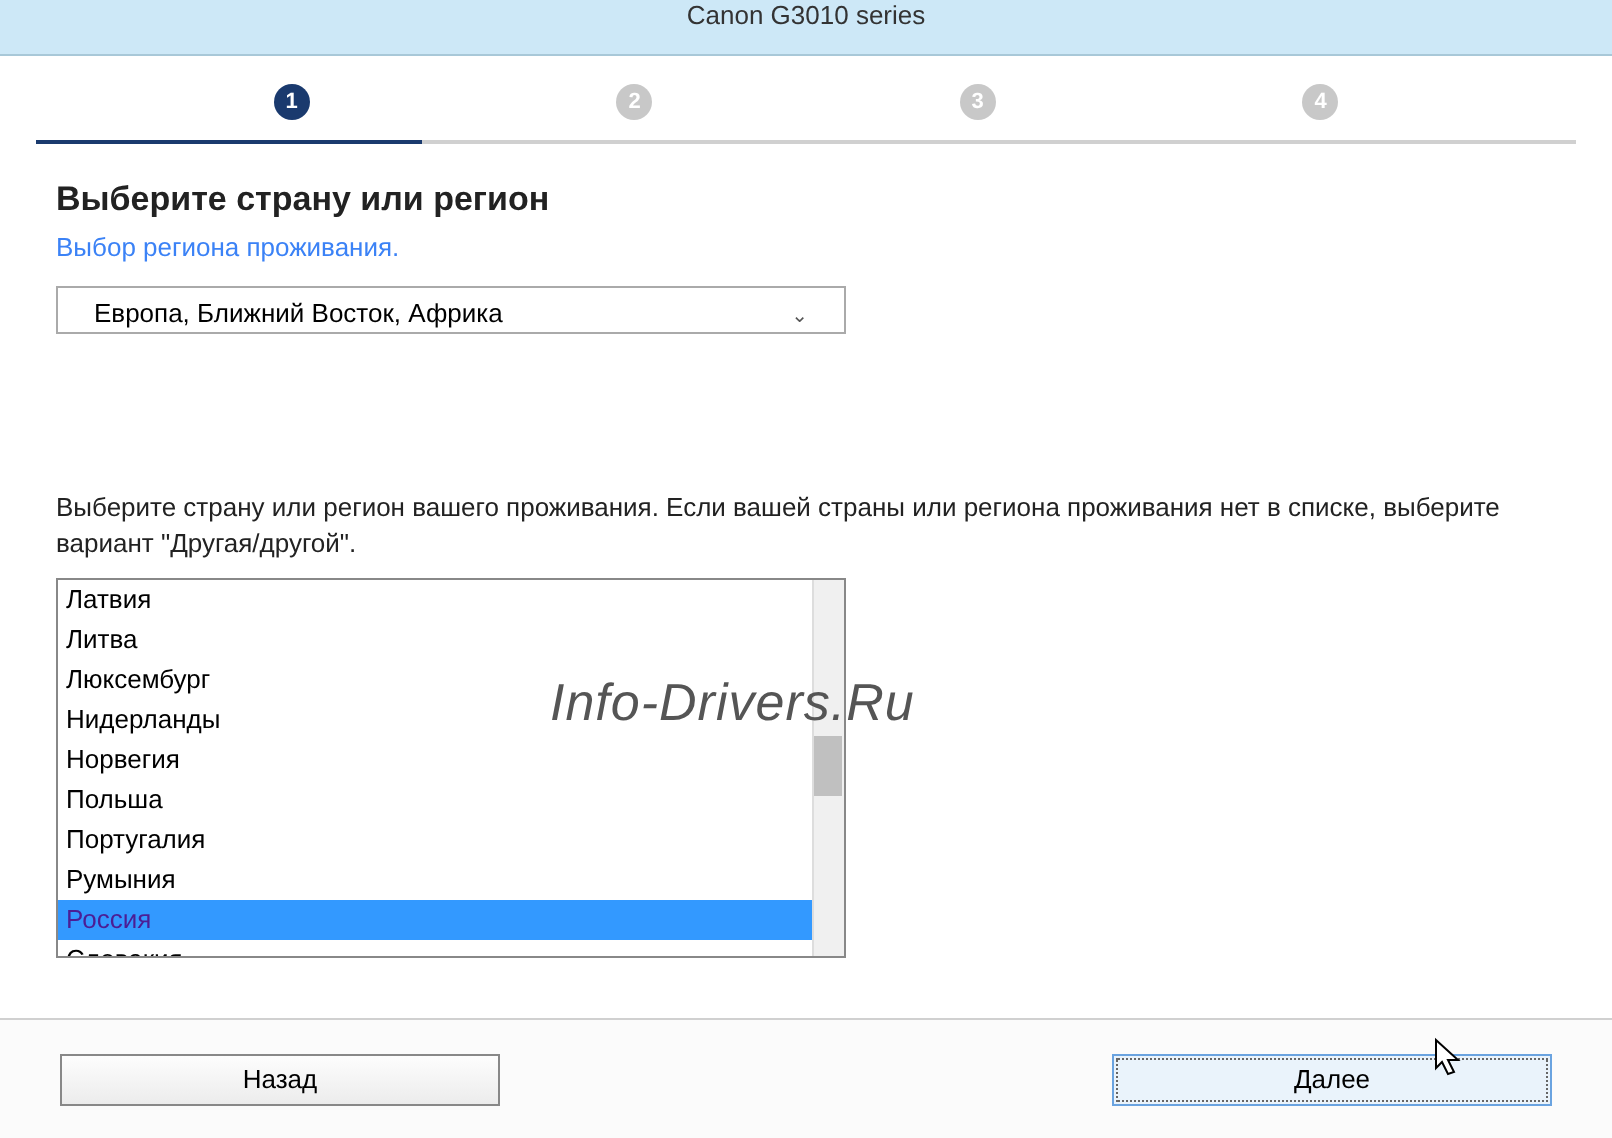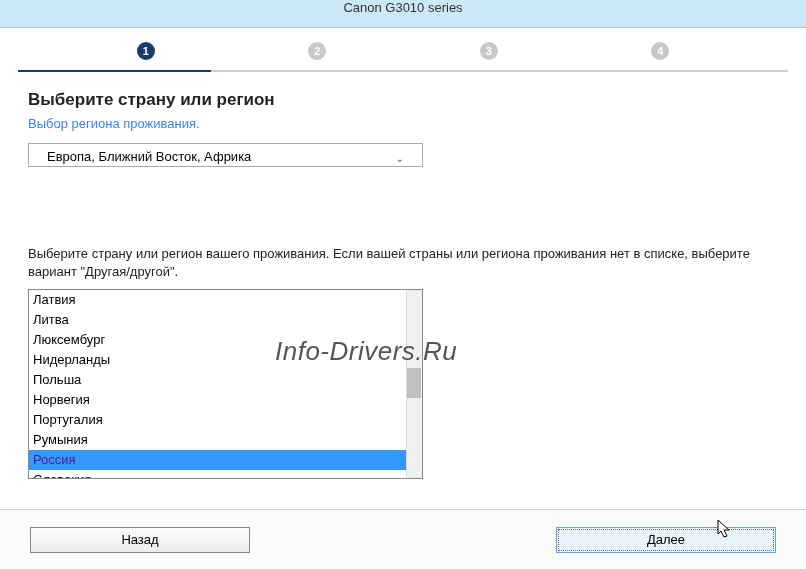--- a/index.html
+++ b/index.html
@@ -56,22 +56,22 @@
     </div>
 
     <div class="instruction">Выберите страну или регион вашего проживания. Если вашей страны или региона проживания нет в списке, выберите вариант "Другая/другой".</div>
 
     <div class="listbox">
       <div class="listbox-inner">
         <div class="list-item">Латвия</div>
         <div class="list-item">Литва</div>
         <div class="list-item">Люксембург</div>
         <div class="list-item">Нидерланды</div>
+        <div class="list-item">Норвегия</div>
         <div class="list-item">Польша</div>
-        <div class="list-item">Норвегия</div>
         <div class="list-item">Португалия</div>
         <div class="list-item">Румыния</div>
         <div class="list-item selected">Россия</div>
         <div class="list-item">Словакия</div>
       </div>
       <div class="scrollbar">
         <div class="scroll-thumb"></div>
       </div>
     </div>
   </div>

